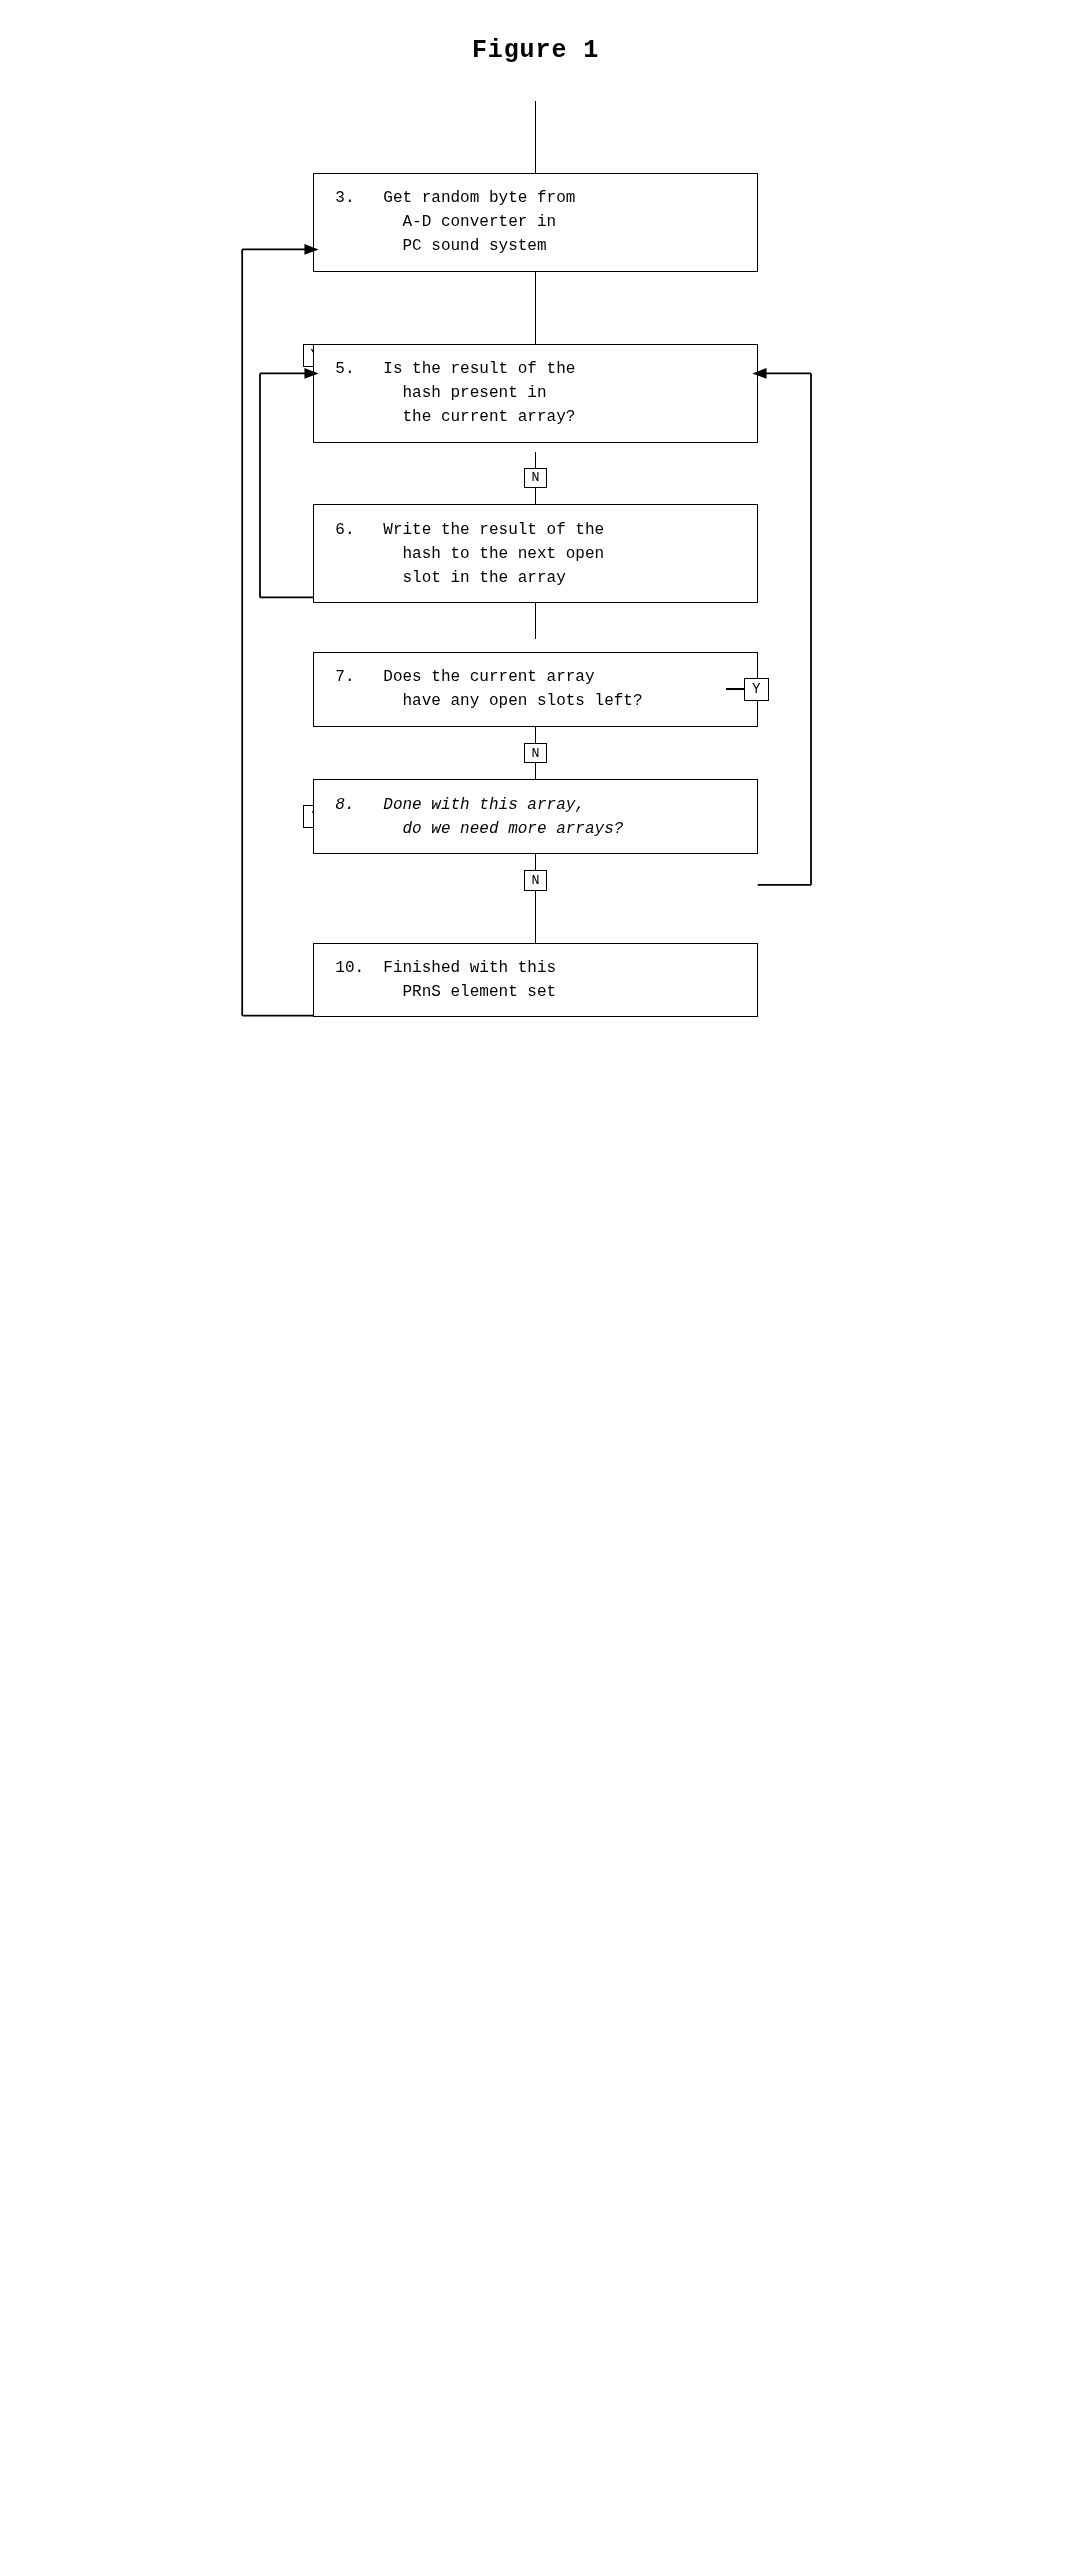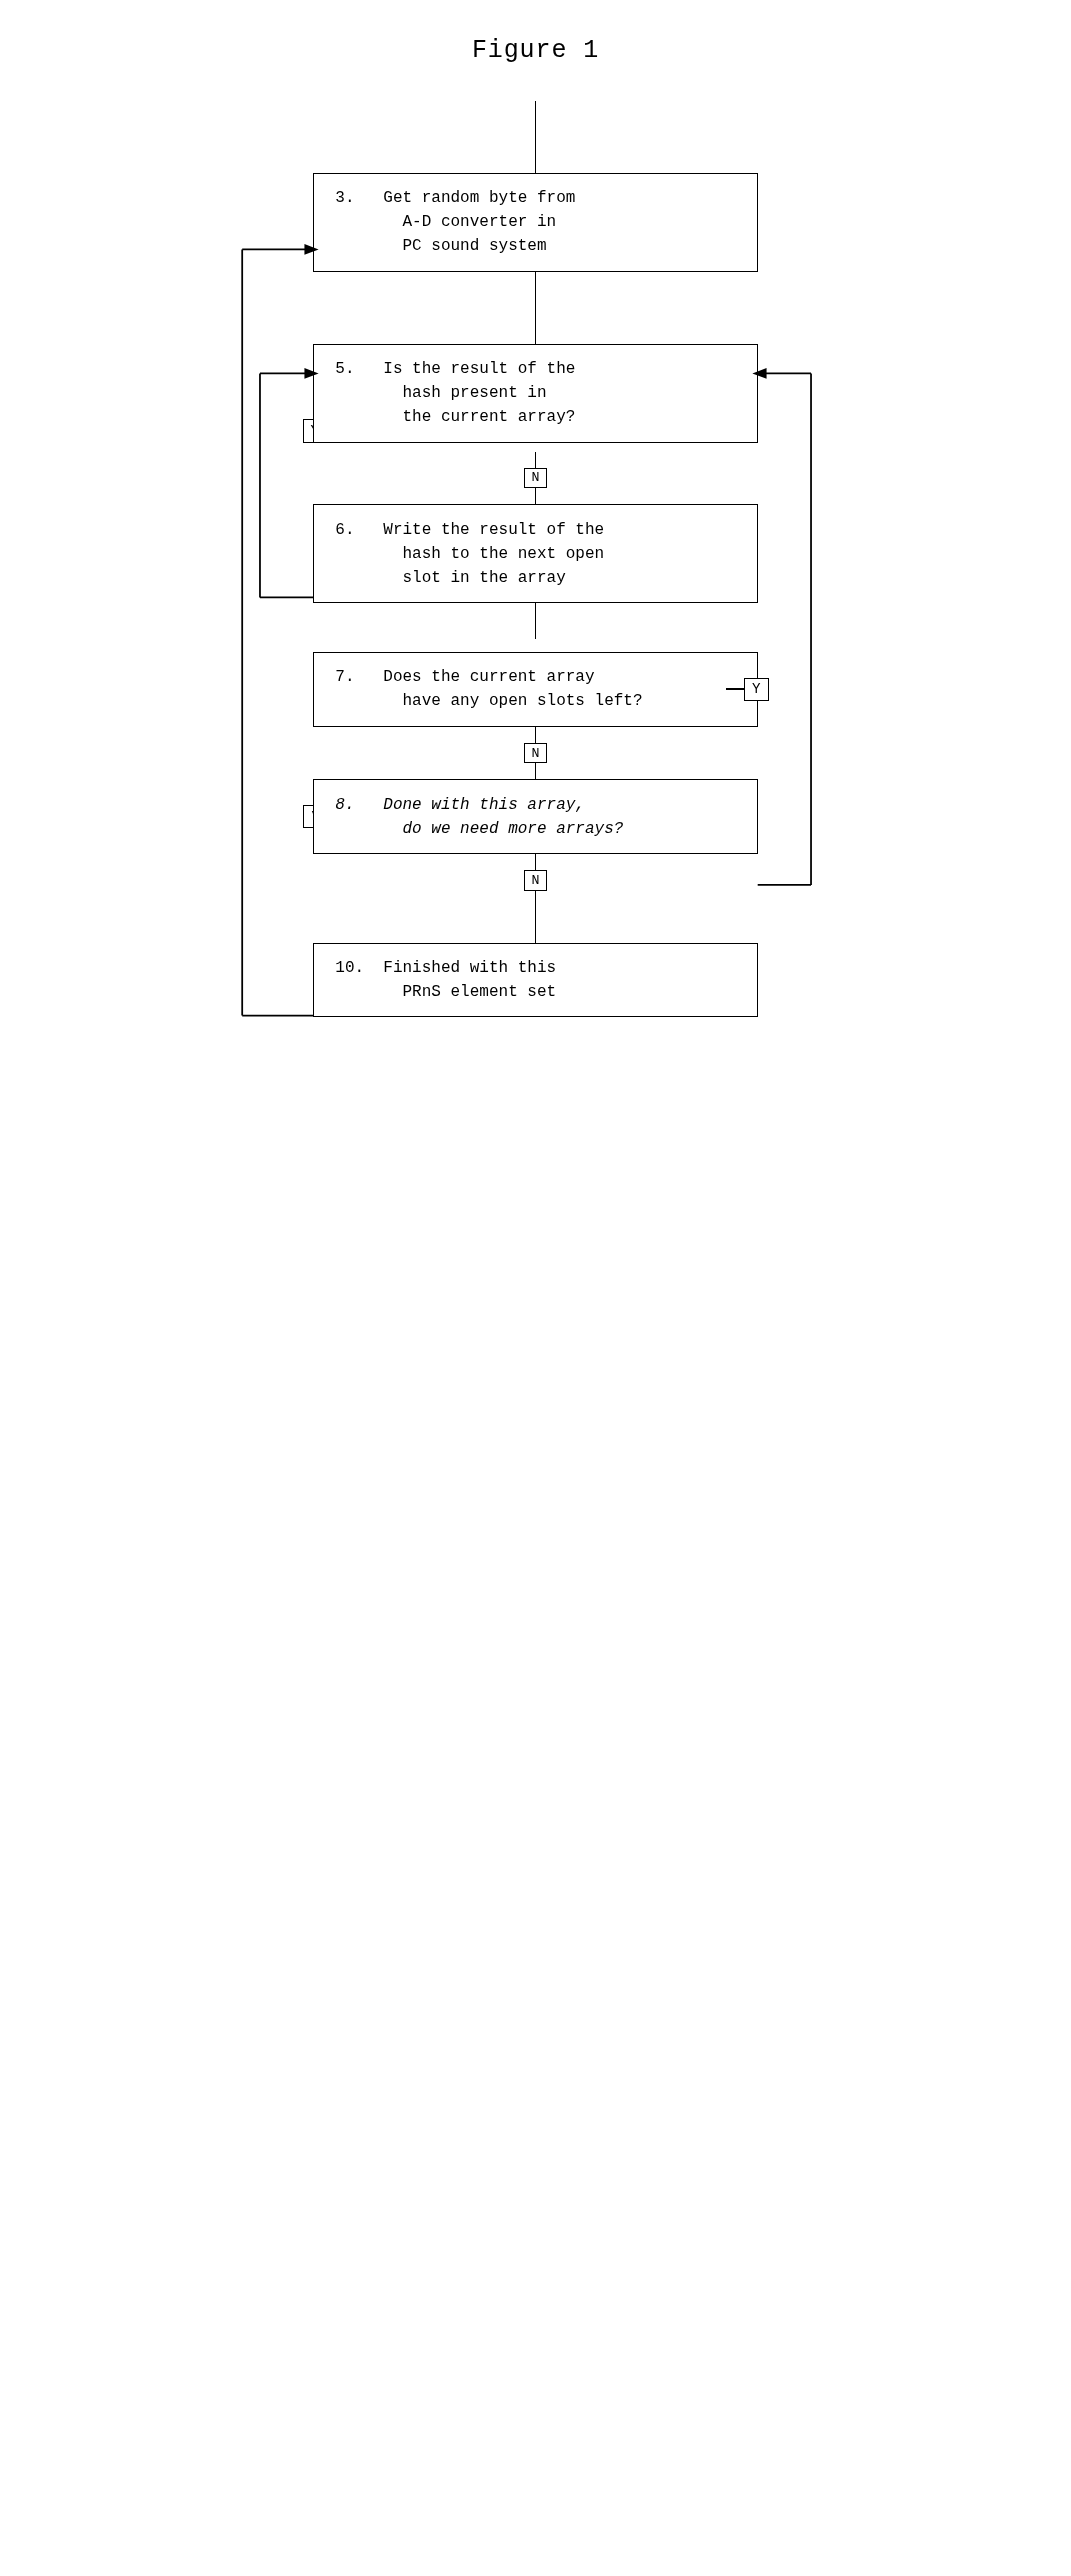--- a/index.html
+++ b/index.html
@@ -8,21 +8,21 @@
       font-family: 'Courier New', Courier, monospace;
       display: flex;
       flex-direction: column;
       align-items: center;
       padding: 36px 18px;
       min-height: 2576px;
     }
     h1 {
       font-family: 'Courier New', Courier, monospace;
       font-size: 25px;
-      font-weight: normal;
+      font-weight: bold;
       margin-bottom: 36px;
       letter-spacing: 0.9px;
     }
     .flowchart {
       display: flex;
       flex-direction: column;
       align-items: center;
       position: relative;
       width: 622px;
     }
@@ -75,21 +75,21 @@
   <div class="connector"></div>
 
   <div class="box box-wide">
     <span>3.&nbsp;&nbsp; Get random byte from<br>&nbsp;&nbsp;&nbsp;&nbsp;&nbsp;&nbsp; A-D converter in<br>&nbsp;&nbsp;&nbsp;&nbsp;&nbsp;&nbsp; PC sound system</span>
   </div>
   <div class="connector"></div>
 
   <div class="connector"></div>
 
   <div style="position:relative; width:622px; display:flex; flex-direction:column; align-items:center;">
-    <div style="display:flex; align-items:flex-end; justify-content:center; width:100%;">
+    <div style="display:flex; align-items:flex-start; justify-content:center; width:100%;">
       <div style="position:absolute; left:78px; display:flex; align-items:center;">
         <div class="label-bubble">Y</div>
         <div style="width:18px; height:1.8px; background:#000;"></div>
       </div>
       <div class="box box-wide">
         <span>5.&nbsp;&nbsp; Is the result of the<br>&nbsp;&nbsp;&nbsp;&nbsp;&nbsp;&nbsp; hash present in<br>&nbsp;&nbsp;&nbsp;&nbsp;&nbsp;&nbsp; the current array?</span>
       </div>
     </div>
   </div>
 

